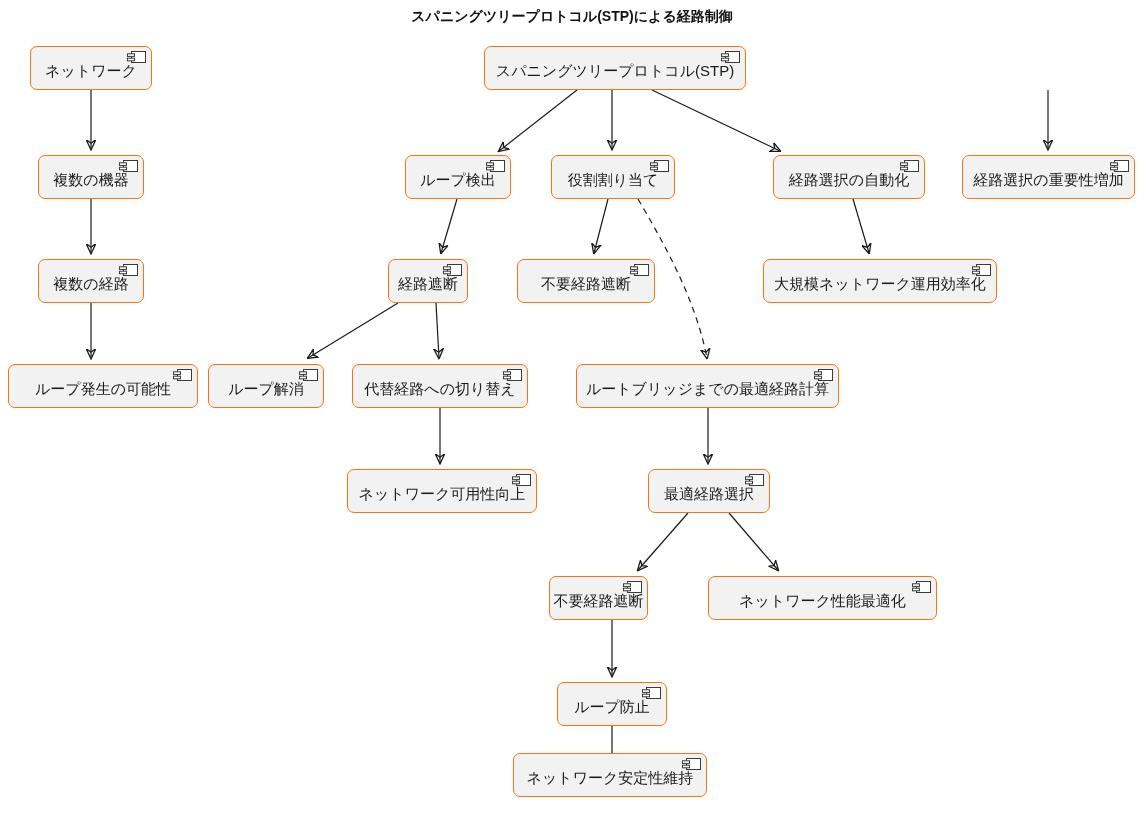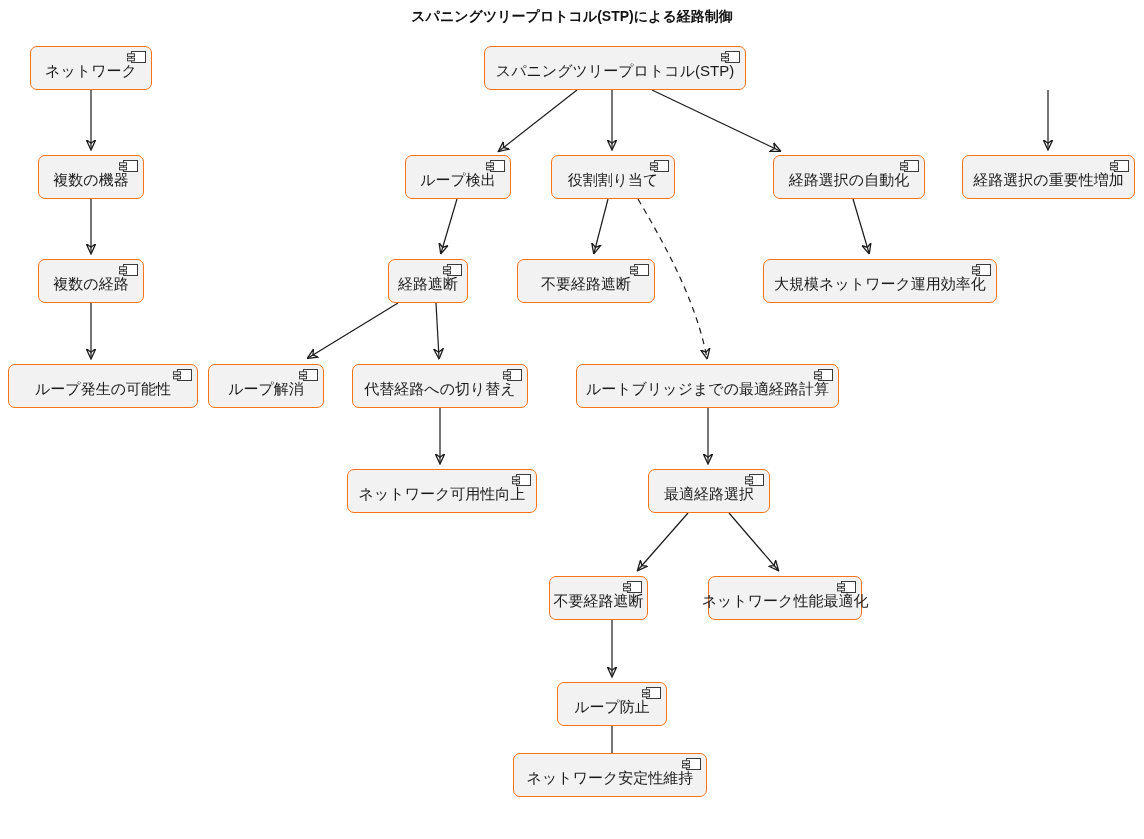--- a/index.html
+++ b/index.html
@@ -188,21 +188,21 @@
       <span class="lbl">最適経路選択</span>
     </div>
   <div class="node" style="left:549px;top:576px;width:99px">
       <svg class="comp-icon" width="21" height="15" viewBox="0 0 21 15">
         <rect x="5.5" y="1.5" width="14" height="11" fill="#ffffff" stroke="#3a3a3a" stroke-width="1"></rect>
         <rect x="1.5" y="3.8" width="7" height="2.6" fill="#ffffff" stroke="#3a3a3a" stroke-width="1"></rect>
         <rect x="1.5" y="8.2" width="7" height="2.6" fill="#ffffff" stroke="#3a3a3a" stroke-width="1"></rect>
       </svg>
       <span class="lbl">不要経路遮断</span>
     </div>
-  <div class="node" style="left:708px;top:576px;width:154px">
+  <div class="node" style="left:708px;top:576px;width:229px">
       <svg class="comp-icon" width="21" height="15" viewBox="0 0 21 15">
         <rect x="5.5" y="1.5" width="14" height="11" fill="#ffffff" stroke="#3a3a3a" stroke-width="1"></rect>
         <rect x="1.5" y="3.8" width="7" height="2.6" fill="#ffffff" stroke="#3a3a3a" stroke-width="1"></rect>
         <rect x="1.5" y="8.2" width="7" height="2.6" fill="#ffffff" stroke="#3a3a3a" stroke-width="1"></rect>
       </svg>
       <span class="lbl">ネットワーク性能最適化</span>
     </div>
   <div class="node" style="left:557px;top:682px;width:110px">
       <svg class="comp-icon" width="21" height="15" viewBox="0 0 21 15">
         <rect x="5.5" y="1.5" width="14" height="11" fill="#ffffff" stroke="#3a3a3a" stroke-width="1"></rect>

